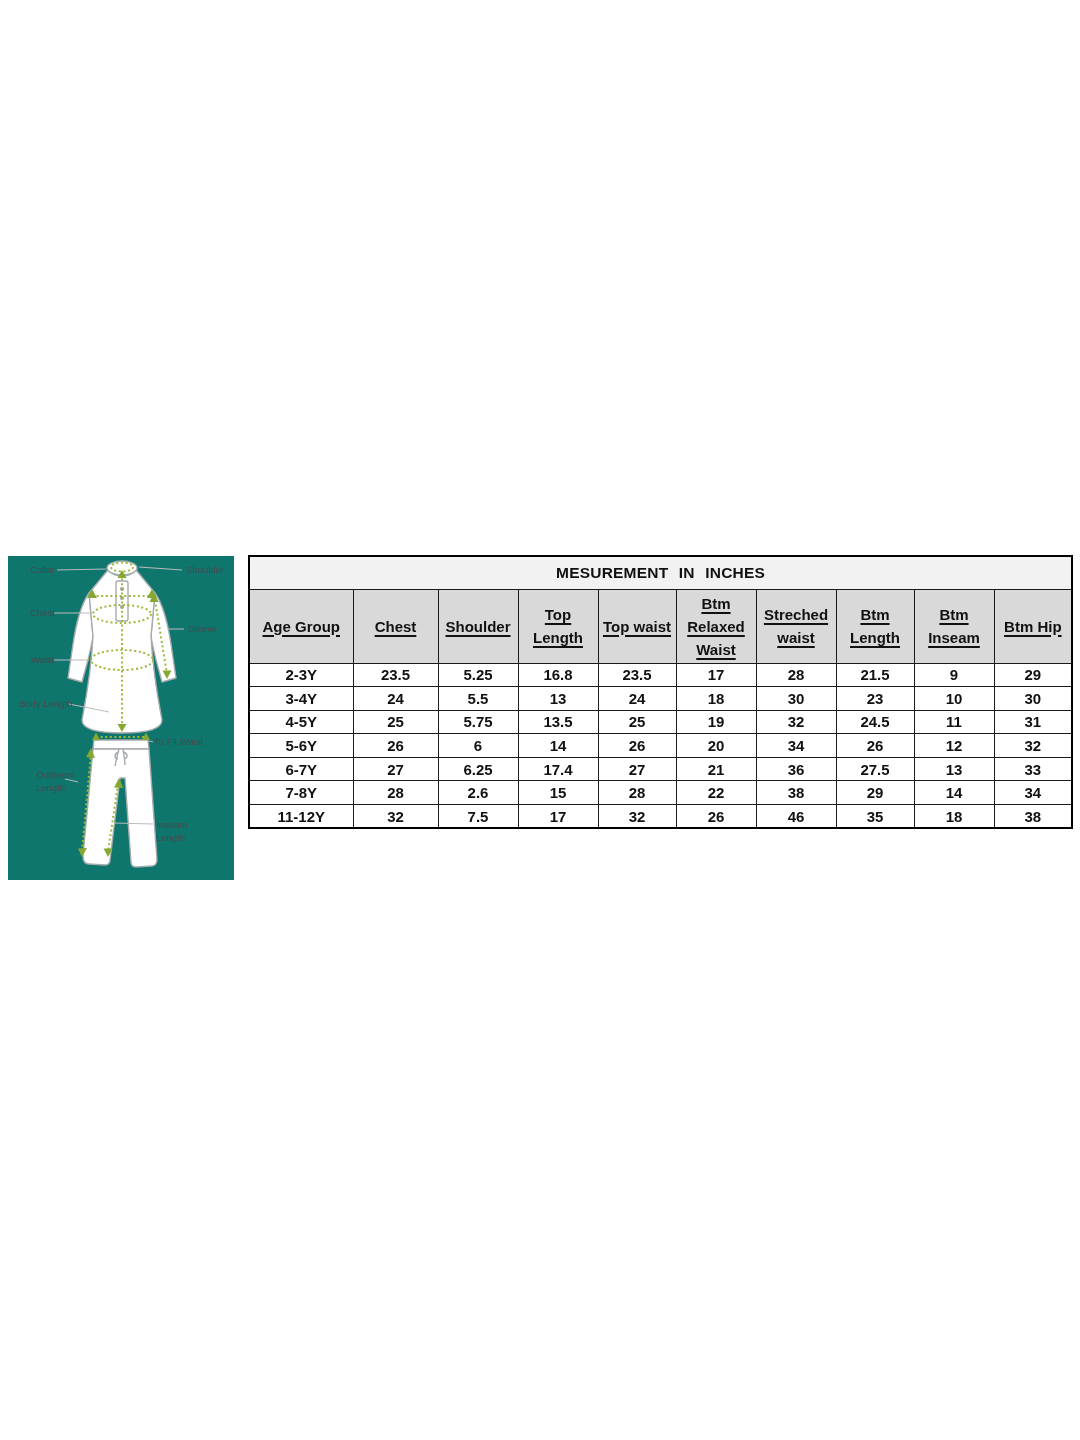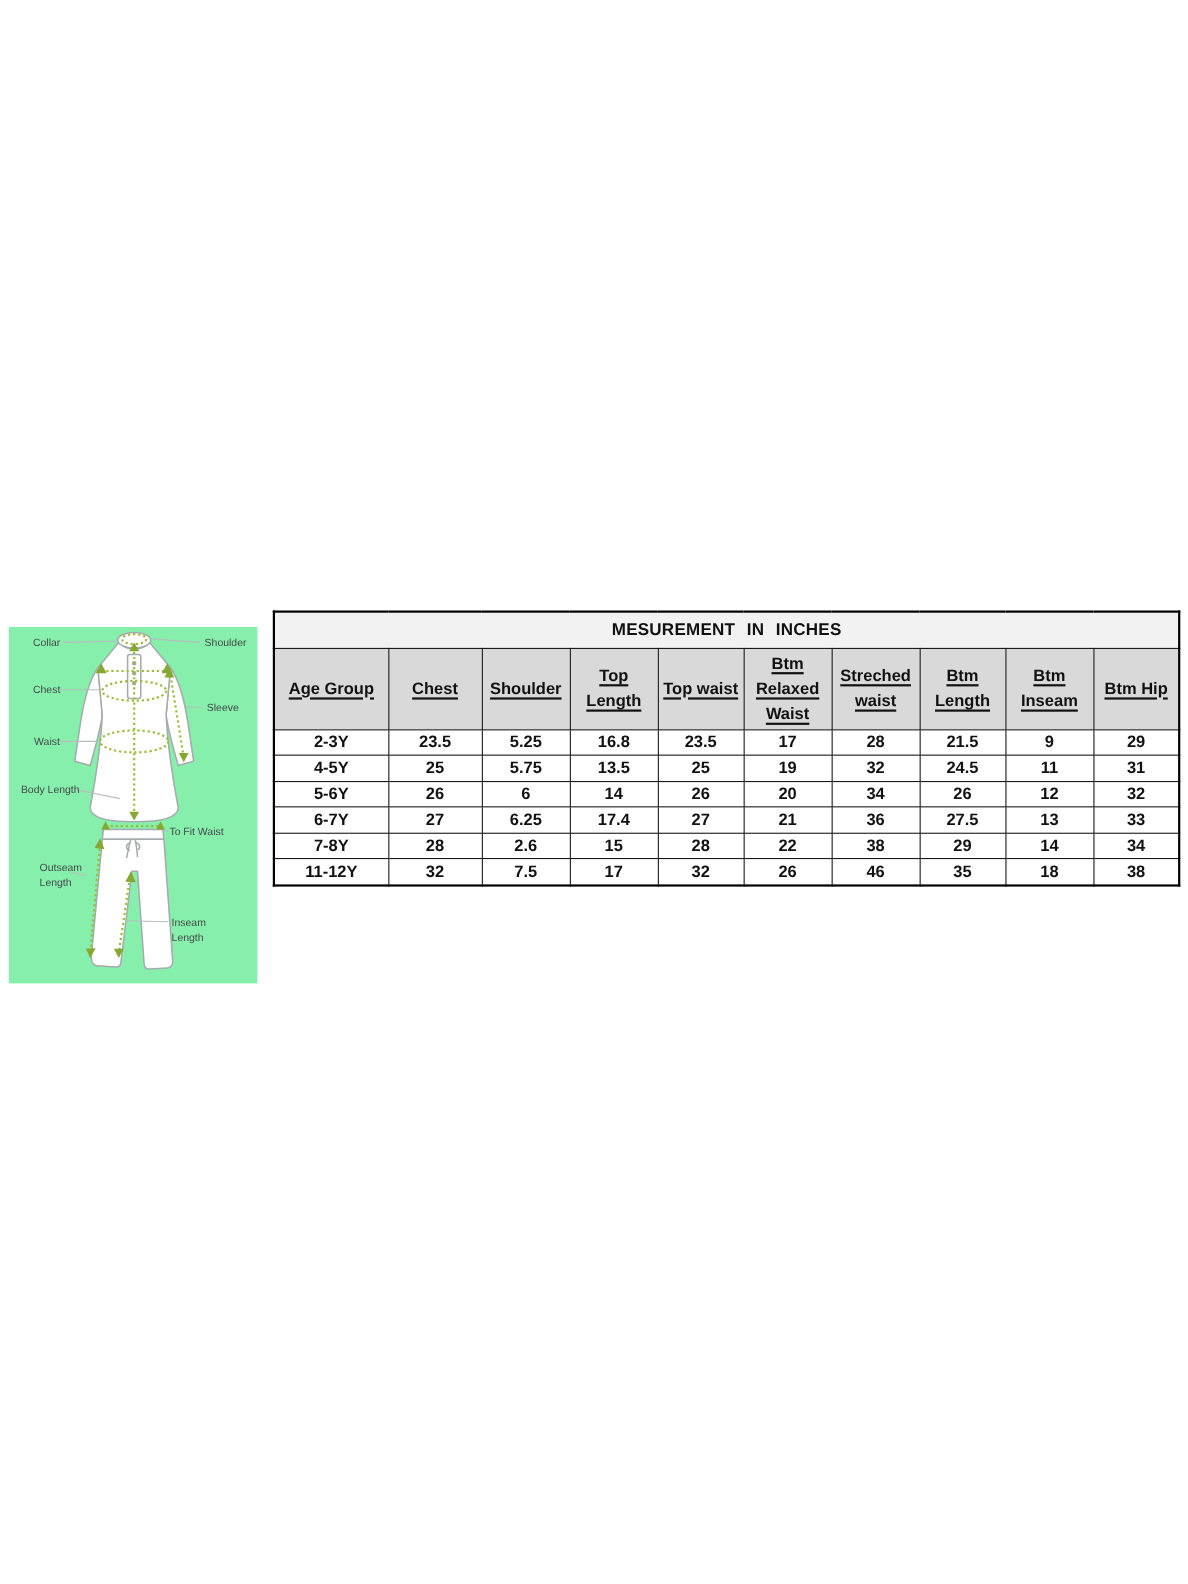--- a/index.html
+++ b/index.html
@@ -8,22 +8,21 @@
     width: 1080px; height: 1440px;
     position: relative;
     font-family: "Liberation Sans", sans-serif;
   }
 
   
   .diagram {
     position: absolute;
     left: 8px; top: 556px;
     width: 226px; height: 324px;
-    background: #86efac;
-    margin-top: 14px;
+    background: #0f766e;
   }
   .diagram svg { width: 100%; height: 100%; display: block; }
   .diagram text {
     font-family: "Liberation Sans", sans-serif;
     font-size: 9.5px;
     fill: #46494b;
   }
 
   
   table.size-table {
@@ -212,20 +211,32 @@
         <td>5.25</td>
         <td>16.8</td>
         <td>23.5</td>
         <td>17</td>
         <td>28</td>
         <td>21.5</td>
         <td>9</td>
         <td>29</td>
       </tr>
       <tr>
+        <td>3-4Y</td>
+        <td>24</td>
+        <td>5.5</td>
+        <td>13</td>
+        <td>24</td>
+        <td>18</td>
+        <td>30</td>
+        <td>23</td>
+        <td>10</td>
+        <td>30</td>
+      </tr>
+      <tr>
         <td>4-5Y</td>
         <td>25</td>
         <td>5.75</td>
         <td>13.5</td>
         <td>25</td>
         <td>19</td>
         <td>32</td>
         <td>24.5</td>
         <td>11</td>
         <td>31</td>

